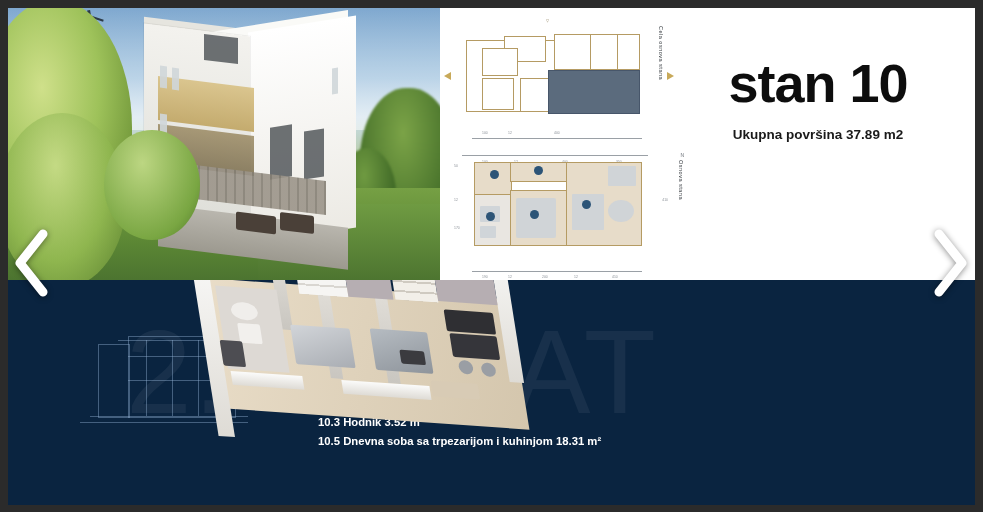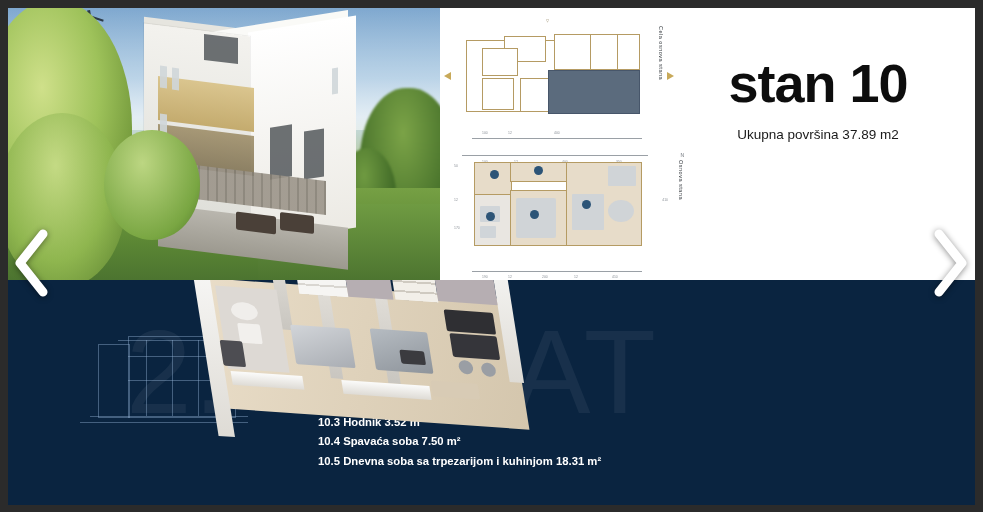--- a/index.html
+++ b/index.html
@@ -66,21 +66,21 @@
 
   
   .rm{position:absolute;background:#e7dcc9;border:1.2px solid #b59b63;}
   .rm.tile{background:#e9e6e1;}
   .furn{position:absolute;background:#cdd3d8;border-radius:1px;opacity:.9;}
   .dot{position:absolute;width:9px;height:9px;border-radius:50%;background:#2c5477;}
 
   
   #title-block{position:absolute;left:228px;top:48px;width:300px;text-align:center;}
   #stan-title{font-size:54px;font-weight:700;color:#0d0d0d;letter-spacing:-1px;line-height:1;}
-  #sub1,#sub2{font-size:13.5px;font-weight:400;color:#1a1a1a;line-height:1.35;}
+  #sub1,#sub2{font-size:13.5px;font-weight:700;color:#1a1a1a;line-height:1.35;}
   #sub1{margin-top:16px;}
 
   
   #navy{position:absolute;left:0;top:272px;width:967px;height:225px;background:#0a2440;overflow:hidden;}
   #watermark{position:absolute;left:118px;top:24px;font-size:118px;font-weight:400;color:#ffffff;opacity:.055;
      letter-spacing:2px;white-space:nowrap;font-family:"Liberation Sans",sans-serif;}
 
   
   #elevation{position:absolute;left:72px;top:42px;width:168px;height:108px;}
   .wf{position:absolute;border:1px solid rgba(150,180,215,.42);}
@@ -233,21 +233,20 @@
       <div class="wf-v" style="left:92px;top:18px;height:76px;"></div>
       <div class="wf-v" style="left:118px;top:18px;height:76px;"></div>
       <div id="wf-gold"></div>
     </div>
 
     <div id="rooms">
       <div id="rooms-title">Površine prostorija</div>
       <div class="room-line">10.1 Predprostor 3.82 m²</div>
       <div class="room-line">10.2 Kupatilo 4.74 m²</div>
       <div class="room-line">10.3 Hodnik 3.52 m²</div>
-      <div class="room-line">10.4 Spavaća soba 7.50 m²</div>
       <div class="room-line">10.5 Dnevna soba sa trpezarijom i kuhinjom 18.31 m²</div>
     </div>
 
     <div id="render3d">
       <div style="position:absolute;left:0;top:0;width:380px;height:290px;transform:rotate(-9deg);">
         <div class="r3-floor" style="left:28px;top:88px;width:300px;height:132px;
              transform:skewY(13deg);background:linear-gradient(110deg,#e9ddc8,#d4c6ad);"></div>
 
         <div class="r3-wall" style="left:20px;top:18px;width:16px;height:196px;transform:skewY(13deg);"></div>
 

